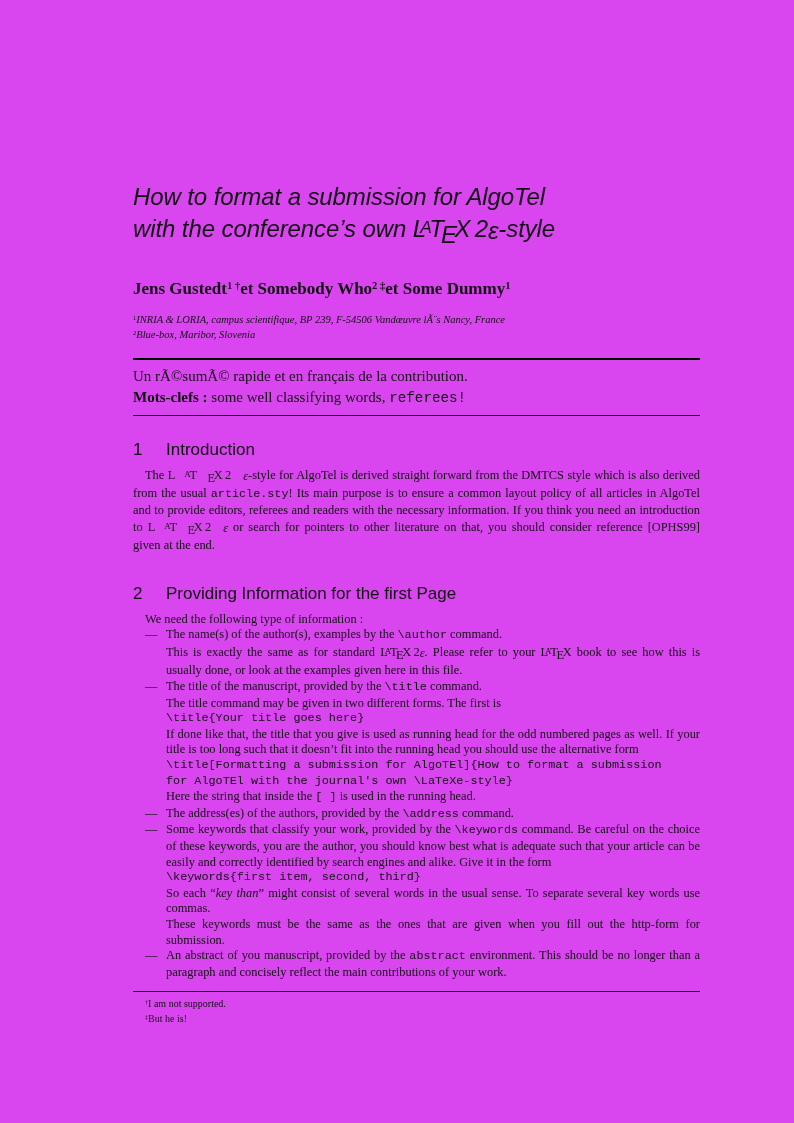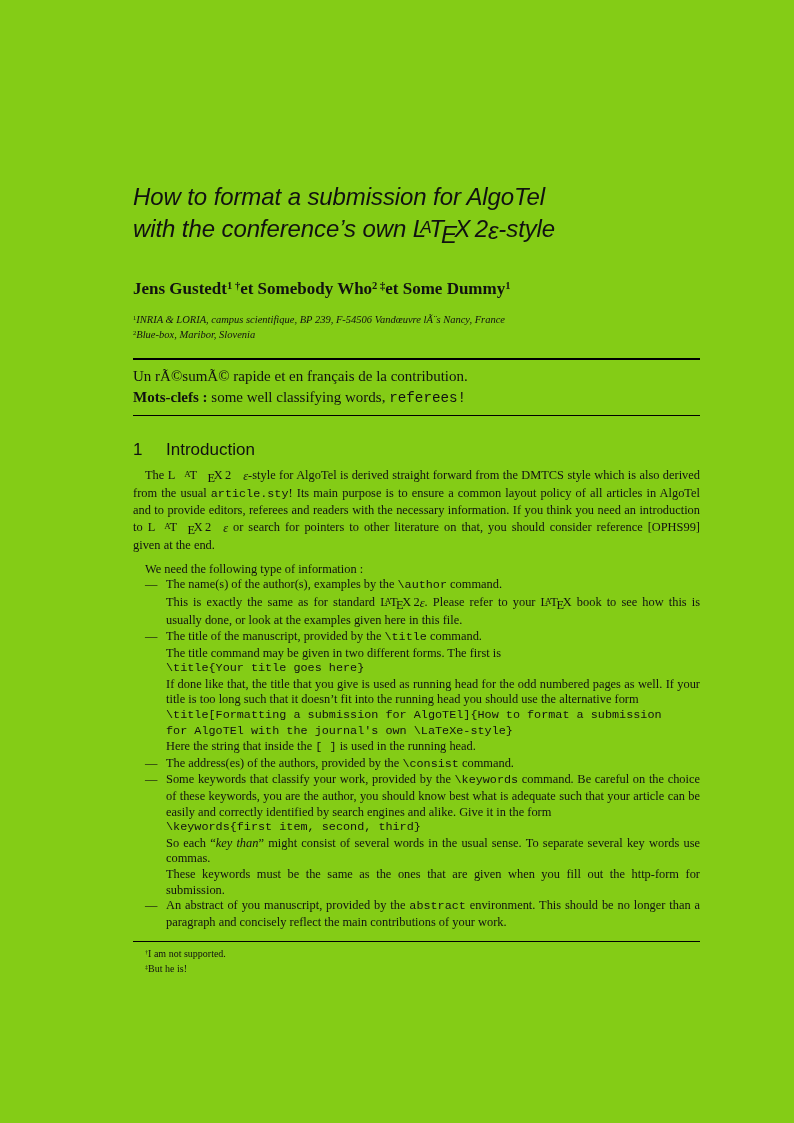--- a/index.html
+++ b/index.html
@@ -1,17 +1,17 @@
 <!DOCTYPE html>
 <html><head>
 <meta charset="utf-8">
 <style>
   html,body { margin:0; padding:0; background:#ffffff; }
   .page {
-    position:relative; width:794px; height:1123px; background:#84cc16;
+    position:relative; width:794px; height:1123px; background:#d946ef;
     color:#111111; overflow:hidden;
     font-family:"Liberation Serif", serif;
   }
   .content { margin-left:133px; width:567px; padding-top:181px; }
 
   .title {
     margin:0; font-family:"Liberation Sans", sans-serif;
     font-style:italic; font-weight:normal;
     font-size:24px; line-height:31px; letter-spacing:-0.1px;
   }
@@ -91,20 +91,23 @@
       <p class="abs-line"><span class="seg-bf">Mots-clefs : </span><span>some well classifying words, </span><span class="seg-tt">referees!</span></p>
     </div>
 
     <div class="rule thin"></div>
 
     <h2 class="sec">
       <span class="sec-num">1</span><span class="sec-title">Introduction</span>
     </h2>
     <p class="body-par indent par-first"><span>The </span><span class="latex"><span class="lx-L">L</span><span class="lx-A">A</span><span class="lx-T">T</span><span class="lx-E">E</span><span class="lx-X">X</span><span class="lx-two">2</span><span class="lx-eps">ε</span></span><span>-style for AlgoTel is derived straight forward from the DMTCS style which is also derived from the usual </span><span class="seg-tt">article.sty</span><span>! Its main purpose is to ensure a common layout policy of all articles in AlgoTel and to provide editors, referees and readers with the necessary information. If you think you need an introduction to </span><span class="latex"><span class="lx-L">L</span><span class="lx-A">A</span><span class="lx-T">T</span><span class="lx-E">E</span><span class="lx-X">X</span><span class="lx-two">2</span><span class="lx-eps">ε</span></span><span> or search for pointers to other literature on that, you should consider reference [OPHS99] given at the end.</span></p>
 
+    <h2 class="sec sec2">
+      <span class="sec-num">2</span><span class="sec-title">Providing Information for the first Page</span>
+    </h2>
     <p class="body-par indent weneed">We need the following type of information :</p>
 
     <div class="list">
         <div class="li">
           <span class="dash">—</span>
           <div class="li-body">
             <div class="body-par"><span>The name(s) of the author(s), examples by the </span><span class="seg-tt">\author</span><span> command.</span></div>
             <div class="body-par"><span>This is exactly the same as for standard </span><span class="latex"><span class="lx-L">L</span><span class="lx-A">A</span><span class="lx-T">T</span><span class="lx-E">E</span><span class="lx-X">X</span><span class="lx-two">2</span><span class="lx-eps">ε</span></span><span>. Please refer to your </span><span class="latex"><span class="lx-L">L</span><span class="lx-A">A</span><span class="lx-T">T</span><span class="lx-E">E</span><span class="lx-X">X</span></span><span> book to see how this is usually done, or look at the examples given here in this file.</span></div>
           </div>
         </div>
@@ -116,21 +119,21 @@
             <div class="codeline">\title{Your title goes here}</div>
             <div class="body-par"><span>If done like that, the title that you give is used as running head for the odd numbered pages as well. If your title is too long such that it doesn’t fit into the running head you should use the alternative form</span></div>
             <div class="codeline">\title[Formatting a submission for AlgoTEl]{How to format a submission</div>
             <div class="codeline">for AlgoTEl with the journal's own \LaTeXe-style}</div>
             <div class="body-par"><span>Here the string that inside the </span><span class="seg-tt">[ ]</span><span> is used in the running head.</span></div>
           </div>
         </div>
         <div class="li">
           <span class="dash">—</span>
           <div class="li-body">
-            <div class="body-par"><span>The address(es) of the authors, provided by the </span><span class="seg-tt">\consist</span><span> command.</span></div>
+            <div class="body-par"><span>The address(es) of the authors, provided by the </span><span class="seg-tt">\address</span><span> command.</span></div>
           </div>
         </div>
         <div class="li">
           <span class="dash">—</span>
           <div class="li-body">
             <div class="body-par"><span>Some keywords that classify your work, provided by the </span><span class="seg-tt">\keywords</span><span> command. Be careful on the choice of these keywords, you are the author, you should know best what is adequate such that your article can be easily and correctly identified by search engines and alike. Give it in the form</span></div>
             <div class="codeline">\keywords{first item, second, third}</div>
             <div class="body-par"><span>So each “</span><span class="seg-it">key than</span><span>” might consist of several words in the usual sense. To separate several key words use commas.</span></div>
             <div class="body-par"><span>These keywords must be the same as the ones that are given when you fill out the http-form for submission.</span></div>
           </div>

